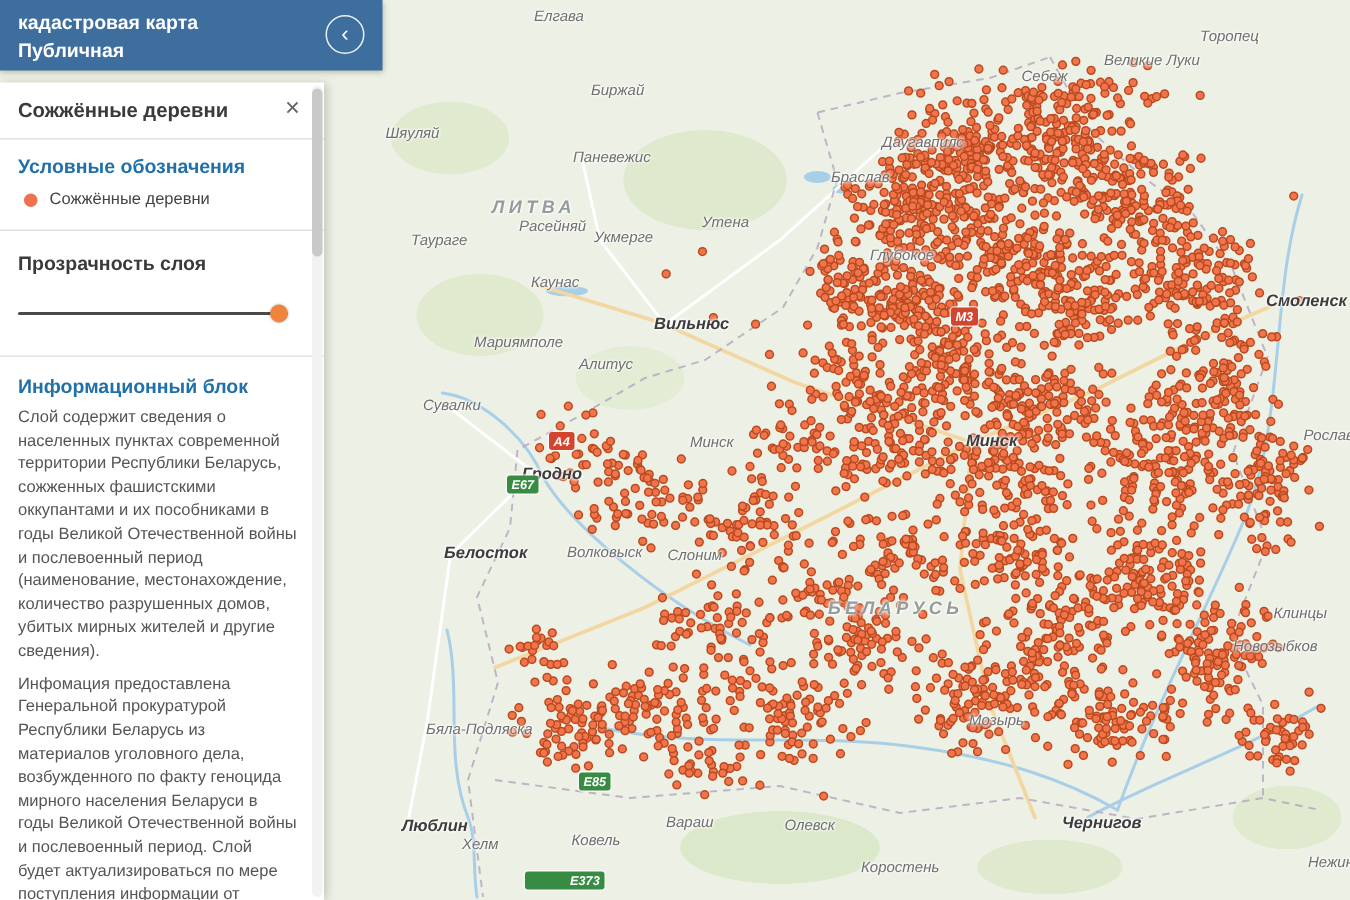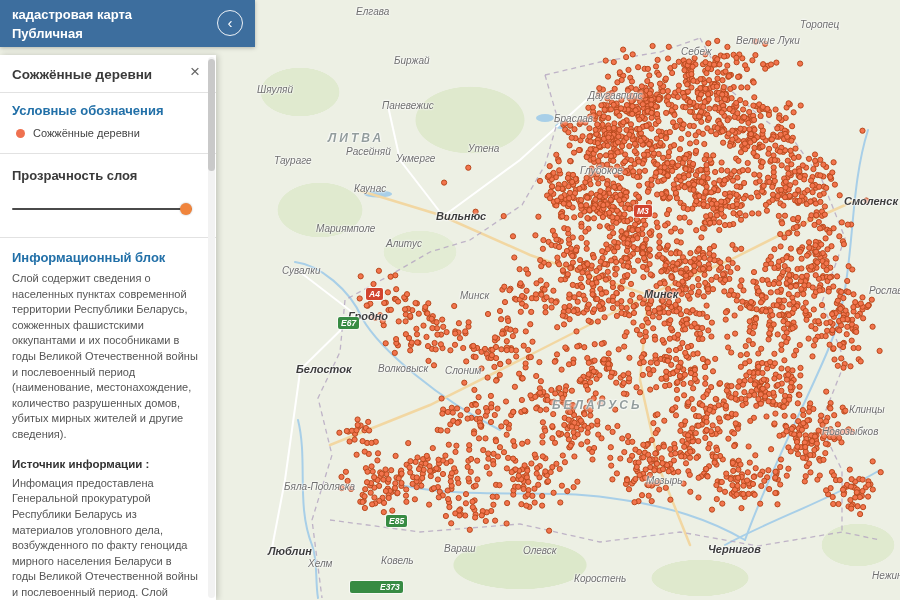--- a/index.html
+++ b/index.html
@@ -3744,20 +3744,19 @@
     <div class="opacity-heading">Прозрачность слоя</div>
     <div class="slider">
       <div class="slider-track"></div>
       <div class="slider-thumb" id="opacity-thumb" style="left: calc(100% - 12px);"></div>
     </div>
   </div>
 
   <div class="section-info panel-section">
     <div class="section-heading">Информационный блок</div>
     <div class="info-text">Слой содержит сведения о населенных пунктах современной территории Республики Беларусь, сожженных фашистскими оккупантами и их пособниками в годы Великой Отечественной войны и послевоенный период (наименование, местонахождение, количество разрушенных домов, убитых мирных жителей и другие сведения).</div>
-    <div class="info-sublabel">Источник информации :</div>
     <div class="info-text">Инфомация предоставлена Генеральной прокуратурой Республики Беларусь из материалов уголовного дела, возбужденного по факту геноцида мирного населения Беларуси в годы Великой Отечественной войны и послевоенный период. Слой будет актуализироваться по мере поступления информации от Генеральной прокуратурой Республики Беларусь.</div>
   </div>
 
   <div id="panel-scrollbar">
     <div id="panel-scroll-thumb"></div>
   </div>
 </div>
 
 </body></html>

